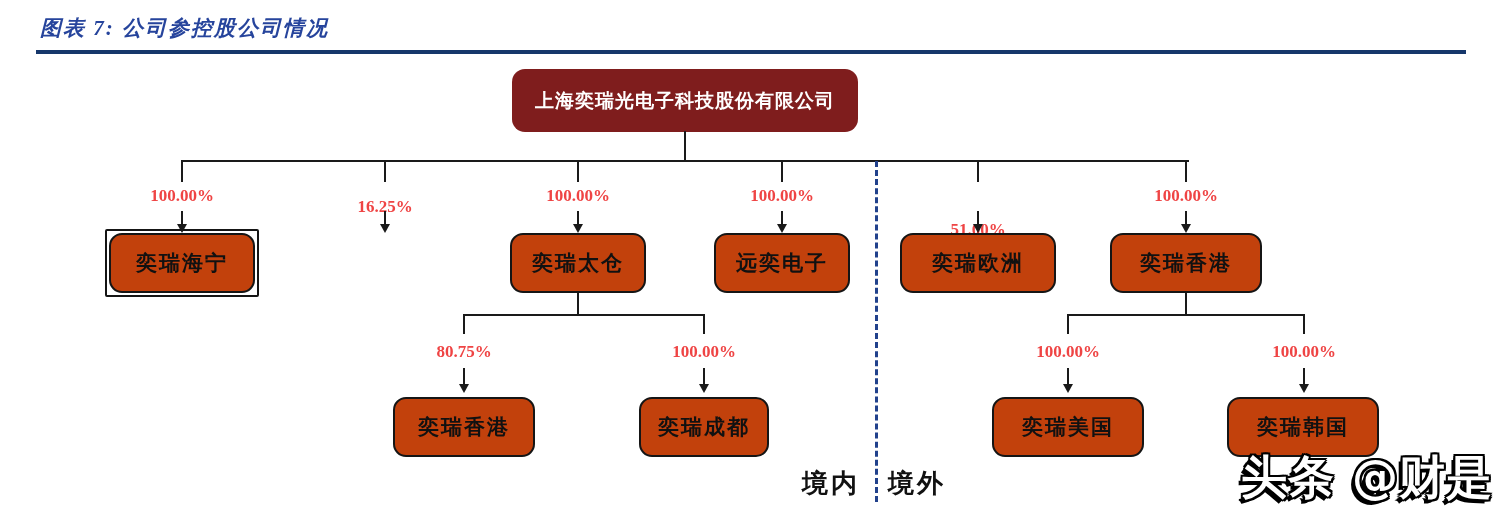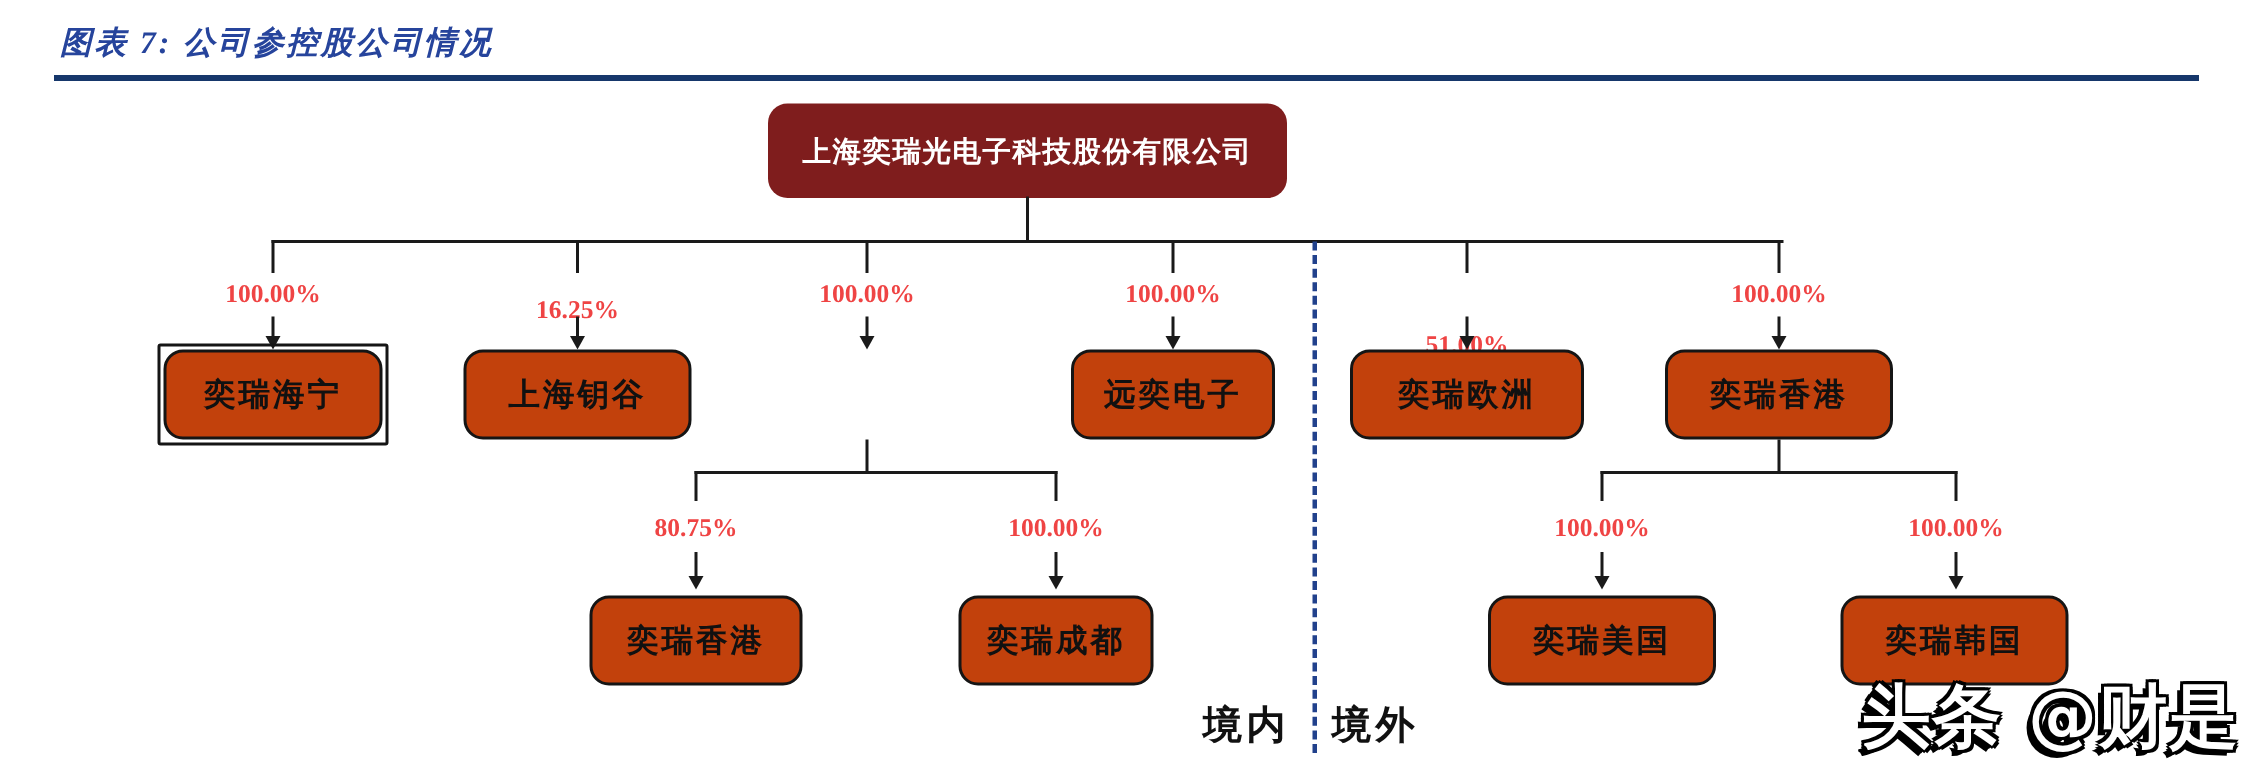--- a/index.html
+++ b/index.html
@@ -133,21 +133,21 @@
   <div class="vline" style="left:577px;  top:211px; height:15px;"></div>
   <div class="arrowhead" style="left:573px;  top:224px;"></div>
   <div class="vline" style="left:781px;  top:211px; height:15px;"></div>
   <div class="arrowhead" style="left:777px;  top:224px;"></div>
   <div class="vline" style="left:977px;  top:211px; height:15px;"></div>
   <div class="arrowhead" style="left:973px;  top:224px;"></div>
   <div class="vline" style="left:1185px; top:211px; height:15px;"></div>
   <div class="arrowhead" style="left:1181px; top:224px;"></div>
 
   <div class="node double" style="left:109px;  top:233px; width:146px;">奕瑞海宁</div>
-  <div class="node" style="left:309px;  top:233px; width:152px;">上海钥谷</div>
+  <div class="node" style="left:510px;  top:233px; width:136px;">奕瑞太仓</div>
   <div class="node" style="left:714px;  top:233px; width:136px;">远奕电子</div>
   <div class="node" style="left:1110px; top:233px; width:152px;">奕瑞香港</div>
   <div class="node" style="left:900px;  top:233px; width:156px;">奕瑞欧洲</div>
 
   <div class="vline" style="left:577px; top:293px; height:23px;"></div>
   <div class="hline" style="left:463px; top:314px; width:242px;"></div>
   <div class="vline" style="left:463px; top:314px; height:20px;"></div>
   <div class="vline" style="left:703px; top:314px; height:20px;"></div>
 
   <div class="vline" style="left:1185px; top:293px; height:23px;"></div>

